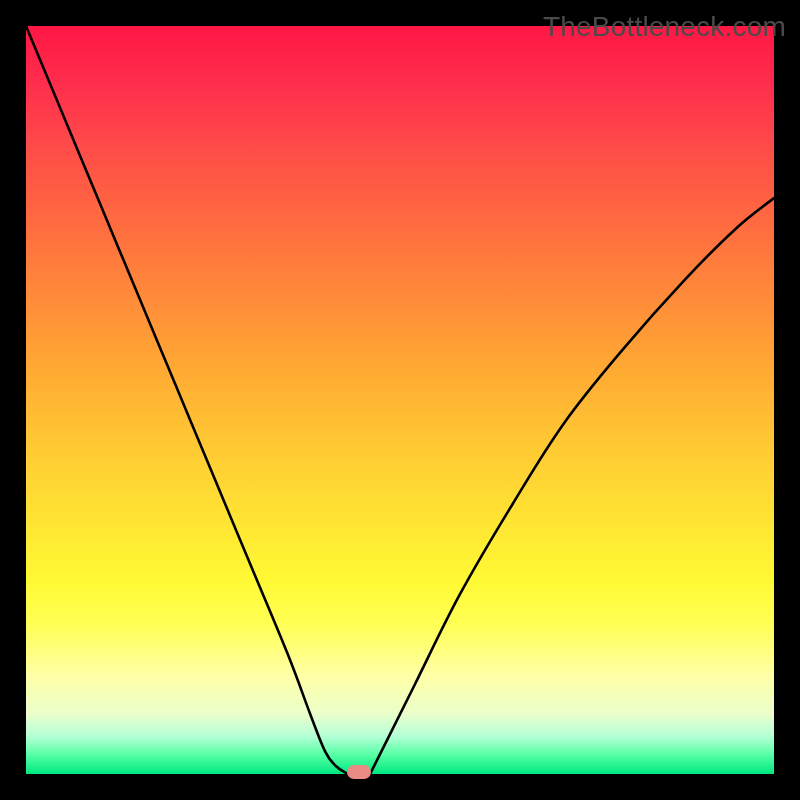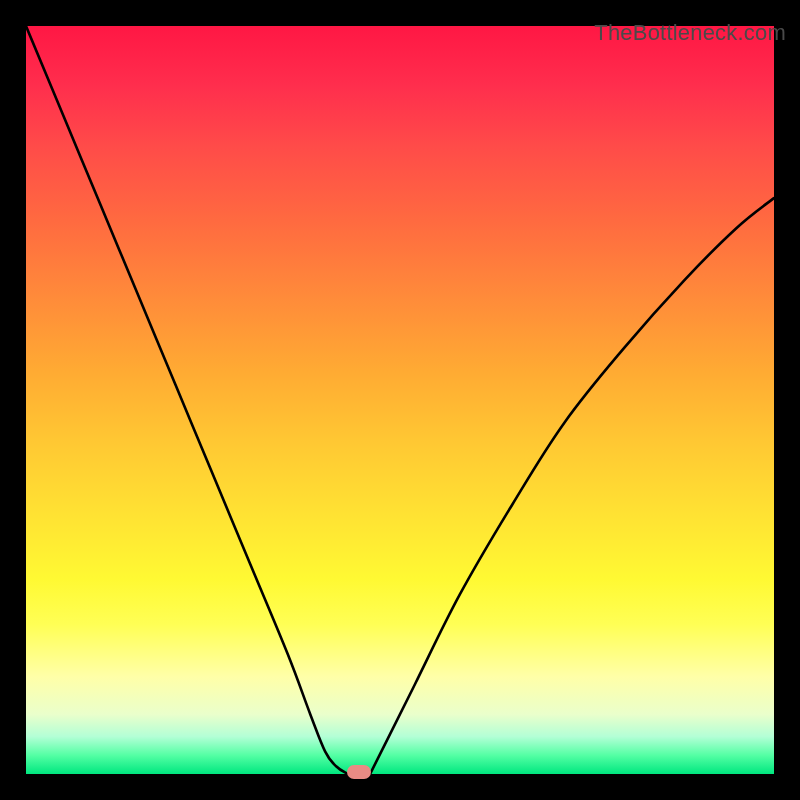--- a/index.html
+++ b/index.html
@@ -30,24 +30,24 @@
       #ffffa8 87%,
       #eaffcb 92%,
       #b3ffd6 95%,
       #54ffa4 97.5%,
       #00e77f 100%
     );
     overflow: hidden;
   }
   .watermark {
     position: absolute;
-    top: 20px;
+    top: 11px;
     right: 14px;
     color: #4a4a4a;
-    font-size: 22px;
+    font-size: 28px;
     font-weight: 500;
     letter-spacing: 0.2px;
     z-index: 10;
   }
   .curve {
     position: absolute;
     left: 26px;
     top: 26px;
     width: 748px;
     height: 748px;

